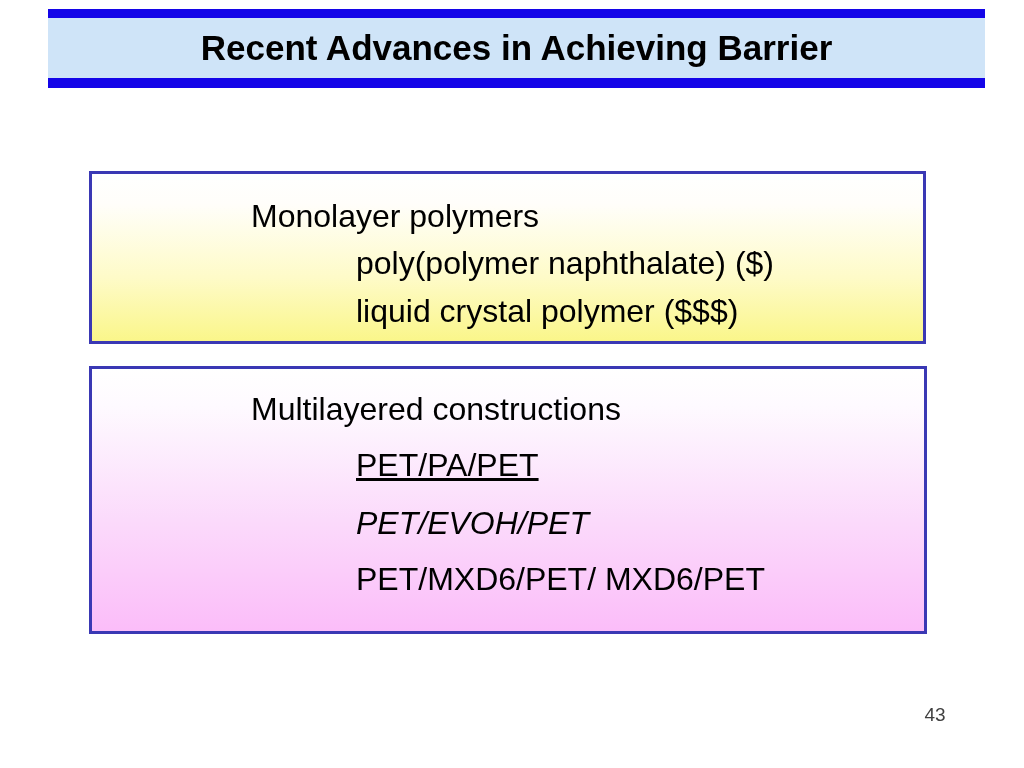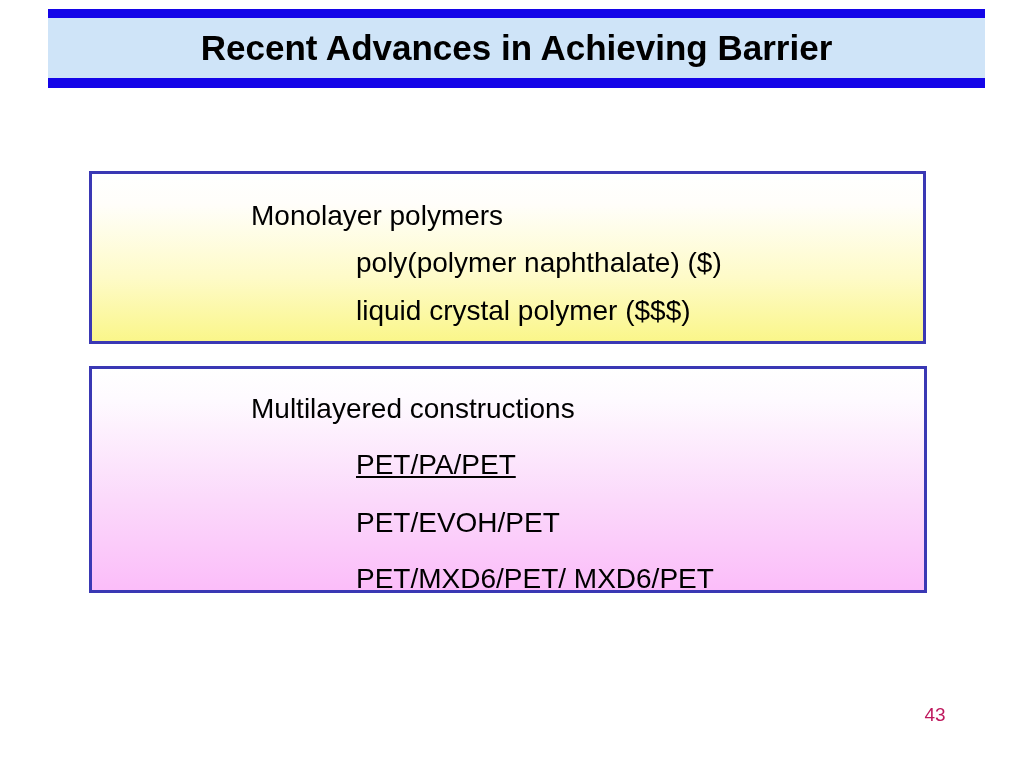--- a/index.html
+++ b/index.html
@@ -66,59 +66,59 @@
     top: 171px;
     width: 837px;
     height: 173px;
     background: linear-gradient(to bottom, #ffffff 0%, #fffefa 18%, #fefbc8 62%, #faf68a 100%);
   }
 
   #box-multilayer {
     left: 85px;
     top: 366px;
     width: 838px;
-    height: 227px;
+    height: 268px;
     background: linear-gradient(to bottom, #ffffff 0%, #fefaff 14%, #fbdafb 58%, #fbbdf9 100%);
   }
 
   .box-lines {
     position: absolute;
     left: 0;
     top: 0;
     width: 100%;
   }
 
   .line {
     color: #000000;
-    font-size: 28px;
+    font-size: 32px;
     line-height: 26px;
     white-space: nowrap;
     position: absolute;
   }
 
   
   #ml-head   { left: 159px; top: 29px; }
   #ml-sub-1  { left: 264px; top: 76px; }
   #ml-sub-2  { left: 264px; top: 124px; }
 
   
   #mx-head   { left: 159px; top: 27px; }
   #mx-sub-1  { left: 264px; top: 83px; text-decoration: underline; }
-  #mx-sub-2  { left: 264px; top: 141px; }
+  #mx-sub-2  { left: 264px; top: 141px; font-style: italic; }
   #mx-sub-3  { left: 264px; top: 197px; }
 
   
   #page-number {
     position: absolute;
     left: 911px;
     top: 704px;
     width: 40px;
     text-align: center;
     font-size: 19px;
-    color: #be185d;
+    color: #404040;
   }
 </style>
 </head>
 <body>
 
 <div id="slide">
 
   <div id="title-banner">
     <div id="title-text">Recent Advances in Achieving Barrier</div>
   </div>

